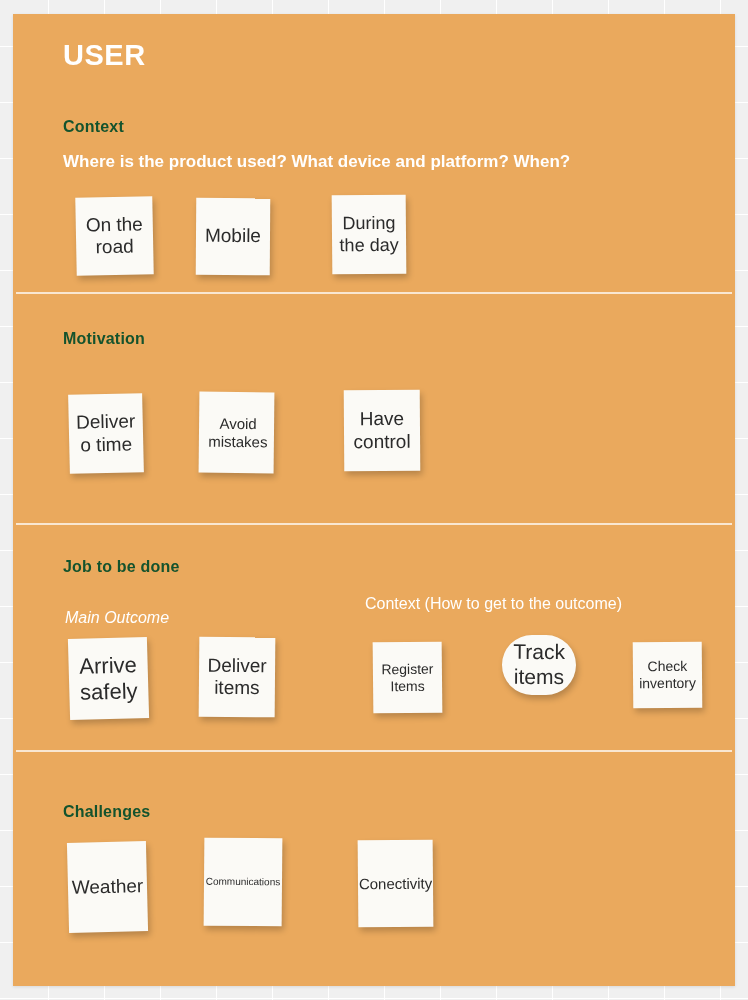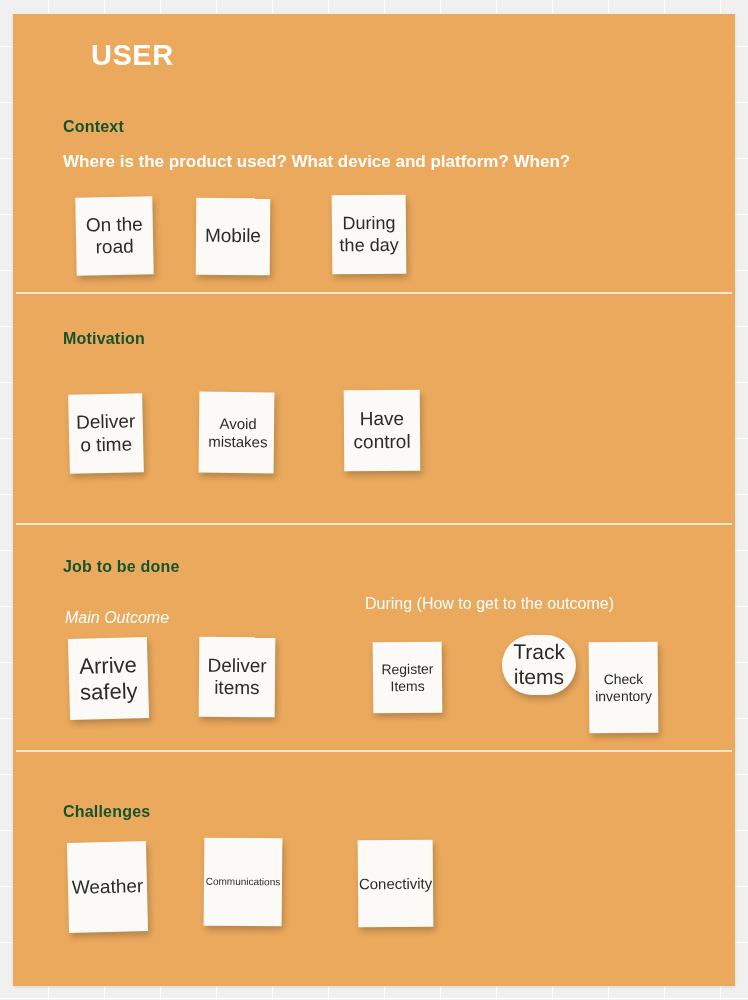--- a/index.html
+++ b/index.html
@@ -45,21 +45,20 @@
   }
 
   .board-title {
     position: absolute;
     left: 50px;
     top: 25px;
     font-size: 29px;
     font-weight: bold;
     color: #ffffff;
     letter-spacing: 0.5px;
-    margin-left: 28px;
   }
 
   .section-heading {
     position: absolute;
     left: 50px;
     font-size: 16px;
     font-weight: bold;
     color: #14532d;
     letter-spacing: 0.2px;
   }
@@ -140,39 +139,39 @@
 control</span>
     </div>
   </div>
 
   <div class="divider" style="top:509px;"></div>
 
   <div class="section" style="top:511px; height:225px;">
     <div class="section-heading" style="top:33px;">Job to be done</div>
 
     <div class="sub-label" style="left:52px; top:84px;font-style:italic;">Main Outcome</div>
-    <div class="sub-label" style="left:352px; top:70px;">During (How to get to the outcome)</div>
+    <div class="sub-label" style="left:352px; top:70px;">Context (How to get to the outcome)</div>
 
     <div class="card" style="left:56px; top:113px; width:79px; height:81px; font-size:22px; transform:rotate(-1.6deg);">
       <span class="card-text">Arrive
 safely</span>
     </div>
     <div class="card" style="left:186px; top:112px; width:76px; height:80px; font-size:19px; transform:rotate(0.5deg);">
       <span class="card-text">Deliver
 items</span>
     </div>
     <div class="card" style="left:360px; top:117px; width:69px; height:71px; font-size:14px; transform:rotate(-0.6deg);">
       <span class="card-text">Register
 Items</span>
     </div>
     <div class="card" style="left:489px; top:110px; width:74px; height:60px; font-size:21px; transform:rotate(0.4deg);border-radius:32px;">
       <span class="card-text">Track
 items</span>
     </div>
-    <div class="card" style="left:576px; top:117px; width:69px; height:91px; font-size:14px; transform:rotate(-0.5deg);">
+    <div class="card" style="left:620px; top:117px; width:69px; height:66px; font-size:14px; transform:rotate(-0.5deg);">
       <span class="card-text">Check
 inventory</span>
     </div>
   </div>
 
   <div class="divider" style="top:736px;"></div>
 
   <div class="section" style="top:738px; height:234px;">
     <div class="section-heading" style="top:51px;">Challenges</div>
 

